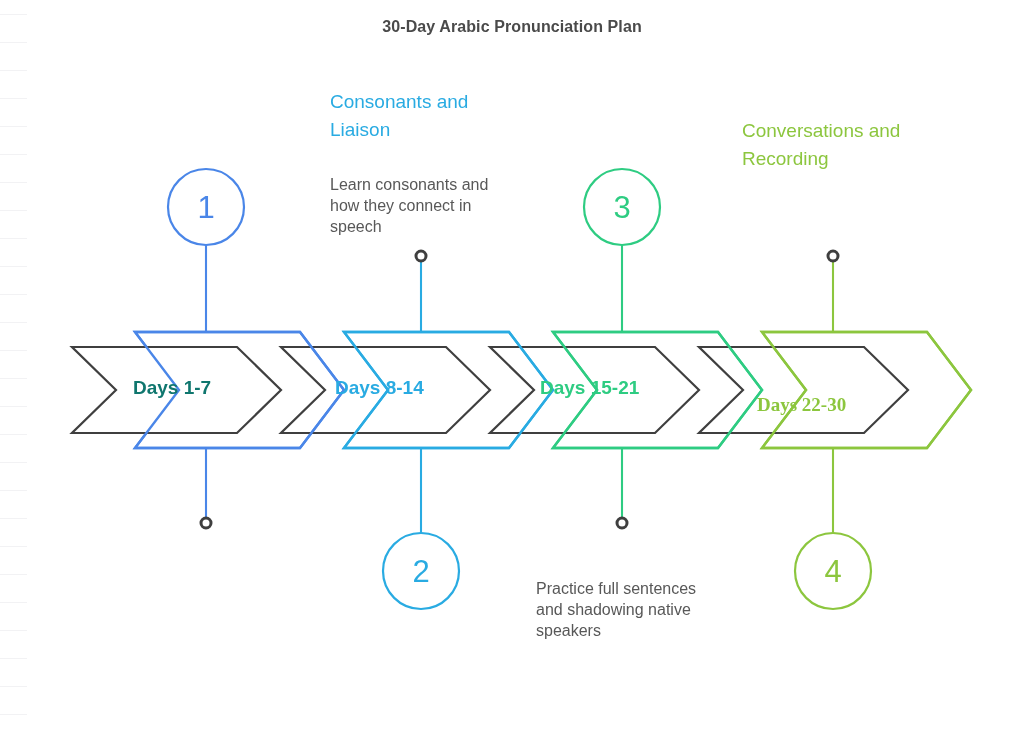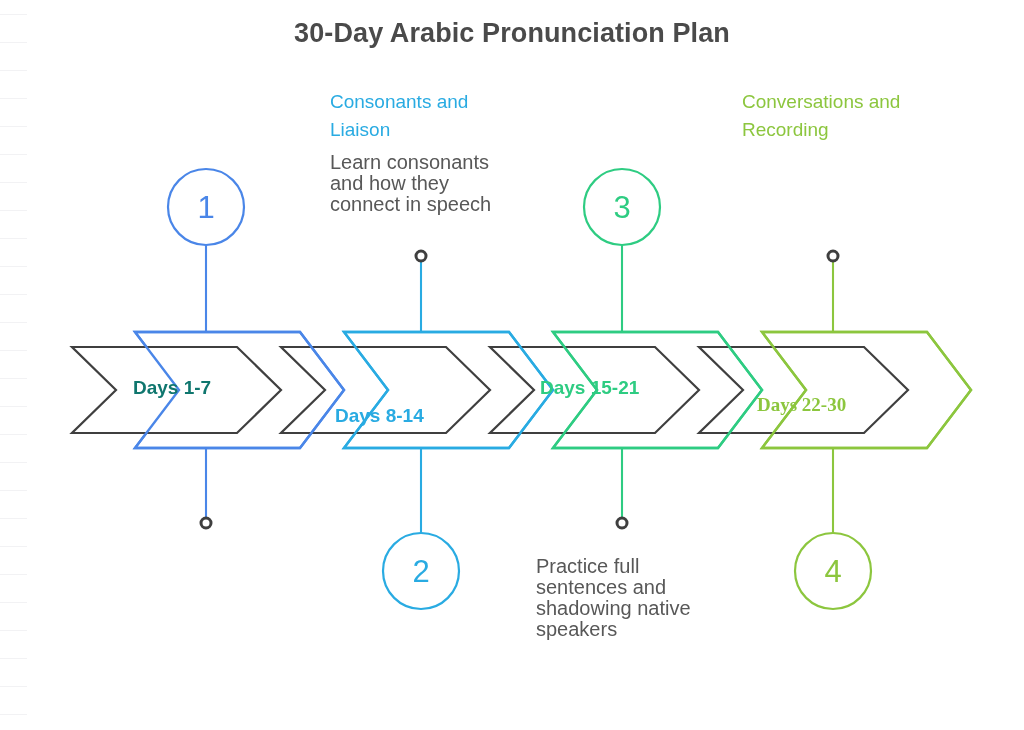--- a/index.html
+++ b/index.html
@@ -8,32 +8,32 @@
     background:#ffffff;
     font-family:"Liberation Sans", sans-serif;
     overflow:hidden;
     position:relative;
   }
   #stage{position:absolute;inset:0;width:1024px;height:730px;}
   .ruled{position:absolute;left:0;width:27px;height:1px;background:#f2f2f4;}
   svg#art{position:absolute;left:0;top:0;width:1024px;height:730px;}
   .title{
     position:absolute;left:0;top:18px;width:1024px;text-align:center;
-    font-size:27px;font-weight:bold;color:#4a4a4a;letter-spacing:.1px;
+    font-size:16px;font-weight:bold;color:#4a4a4a;letter-spacing:.1px;
   }
   .band-label{
     position:absolute;font-size:19px;font-weight:bold;
     white-space:nowrap;
   }
   .blk{position:absolute;text-align:left;}
   .blk .hd{
     font-size:19px;font-weight:normal;line-height:28px;
   }
   .blk .ds{
-    font-size:20px;color:#585858;line-height:21px;margin-top:8px;
+    font-size:16px;color:#585858;line-height:21px;margin-top:30px;
   }
 </style>
 </head>
 <body>
 
 <div id="stage">
 
   <div id="rules">
       <div class="ruled" style="top: 14px; background: rgb(242, 242, 244);"></div>
       <div class="ruled" style="top: 42px; background: rgb(242, 242, 244);"></div>
@@ -95,32 +95,32 @@
       <text x="833" y="582" text-anchor="middle" fill="#8cc63e" font-family="&quot;Liberation Sans&quot;, sans-serif" font-size="31" font-weight="300">4</text>
       <line x1="833" y1="533" x2="833" y2="448" stroke="#8cc63e" stroke-width="2.1"></line>
       <line x1="833" y1="332" x2="833" y2="256" stroke="#8cc63e" stroke-width="2.1"></line>
       <circle cx="833" cy="256" r="5" fill="#ffffff" stroke="#3f3f3f" stroke-width="3"></circle>
     </svg>
 
   <div class="title">30-Day Arabic Pronunciation Plan</div>
 
   <div id="labels">
       <div class="band-label" style="left: 133px; top: 377px; color: #0f766e;">Days 1-7</div>
-      <div class="band-label" style="left: 335px; top: 377px; color: rgb(41, 171, 226); margin-top: 28px;">Days 8-14</div>
+      <div class="band-label" style="left: 335px; top: 377px; color: rgb(41, 171, 226);">Days 8-14</div>
       <div class="band-label" style="left: 540px; top: 377px; color: rgb(46, 204, 130);">Days 15-21</div>
       <div class="band-label" style="left: 757px; top: 394px; color: rgb(140, 198, 62); font-family: Liberation Serif, serif;">Days 22-30</div>
     </div>
   <div id="blocks">
       <div class="blk" style="left: 110px; top: 548px; width: 190px;">
       </div>
       <div class="blk" style="left: 330px; top: 88px; width: 182px;">
         <div class="hd" style="color: rgb(41, 171, 226);">Consonants and Liaison</div>
         <div class="ds" style="color: rgb(88, 88, 88);">Learn consonants and how they connect in speech</div>
       </div>
       <div class="blk" style="left: 536px; top: 548px; width: 190px;">
         <div class="ds" style="color: rgb(88, 88, 88);">Practice full sentences and shadowing native speakers</div>
       </div>
       <div class="blk" style="left: 742px; top: 88px; width: 182px;">
-        <div class="hd" style="color: rgb(140, 198, 62);">Conversations and Recording</div>
+        <div class="hd" style="color: rgb(140, 198, 62); margin-top: 29px;">Conversations and Recording</div>
       </div>
     </div>
 
 </div>
 
 </body></html>

